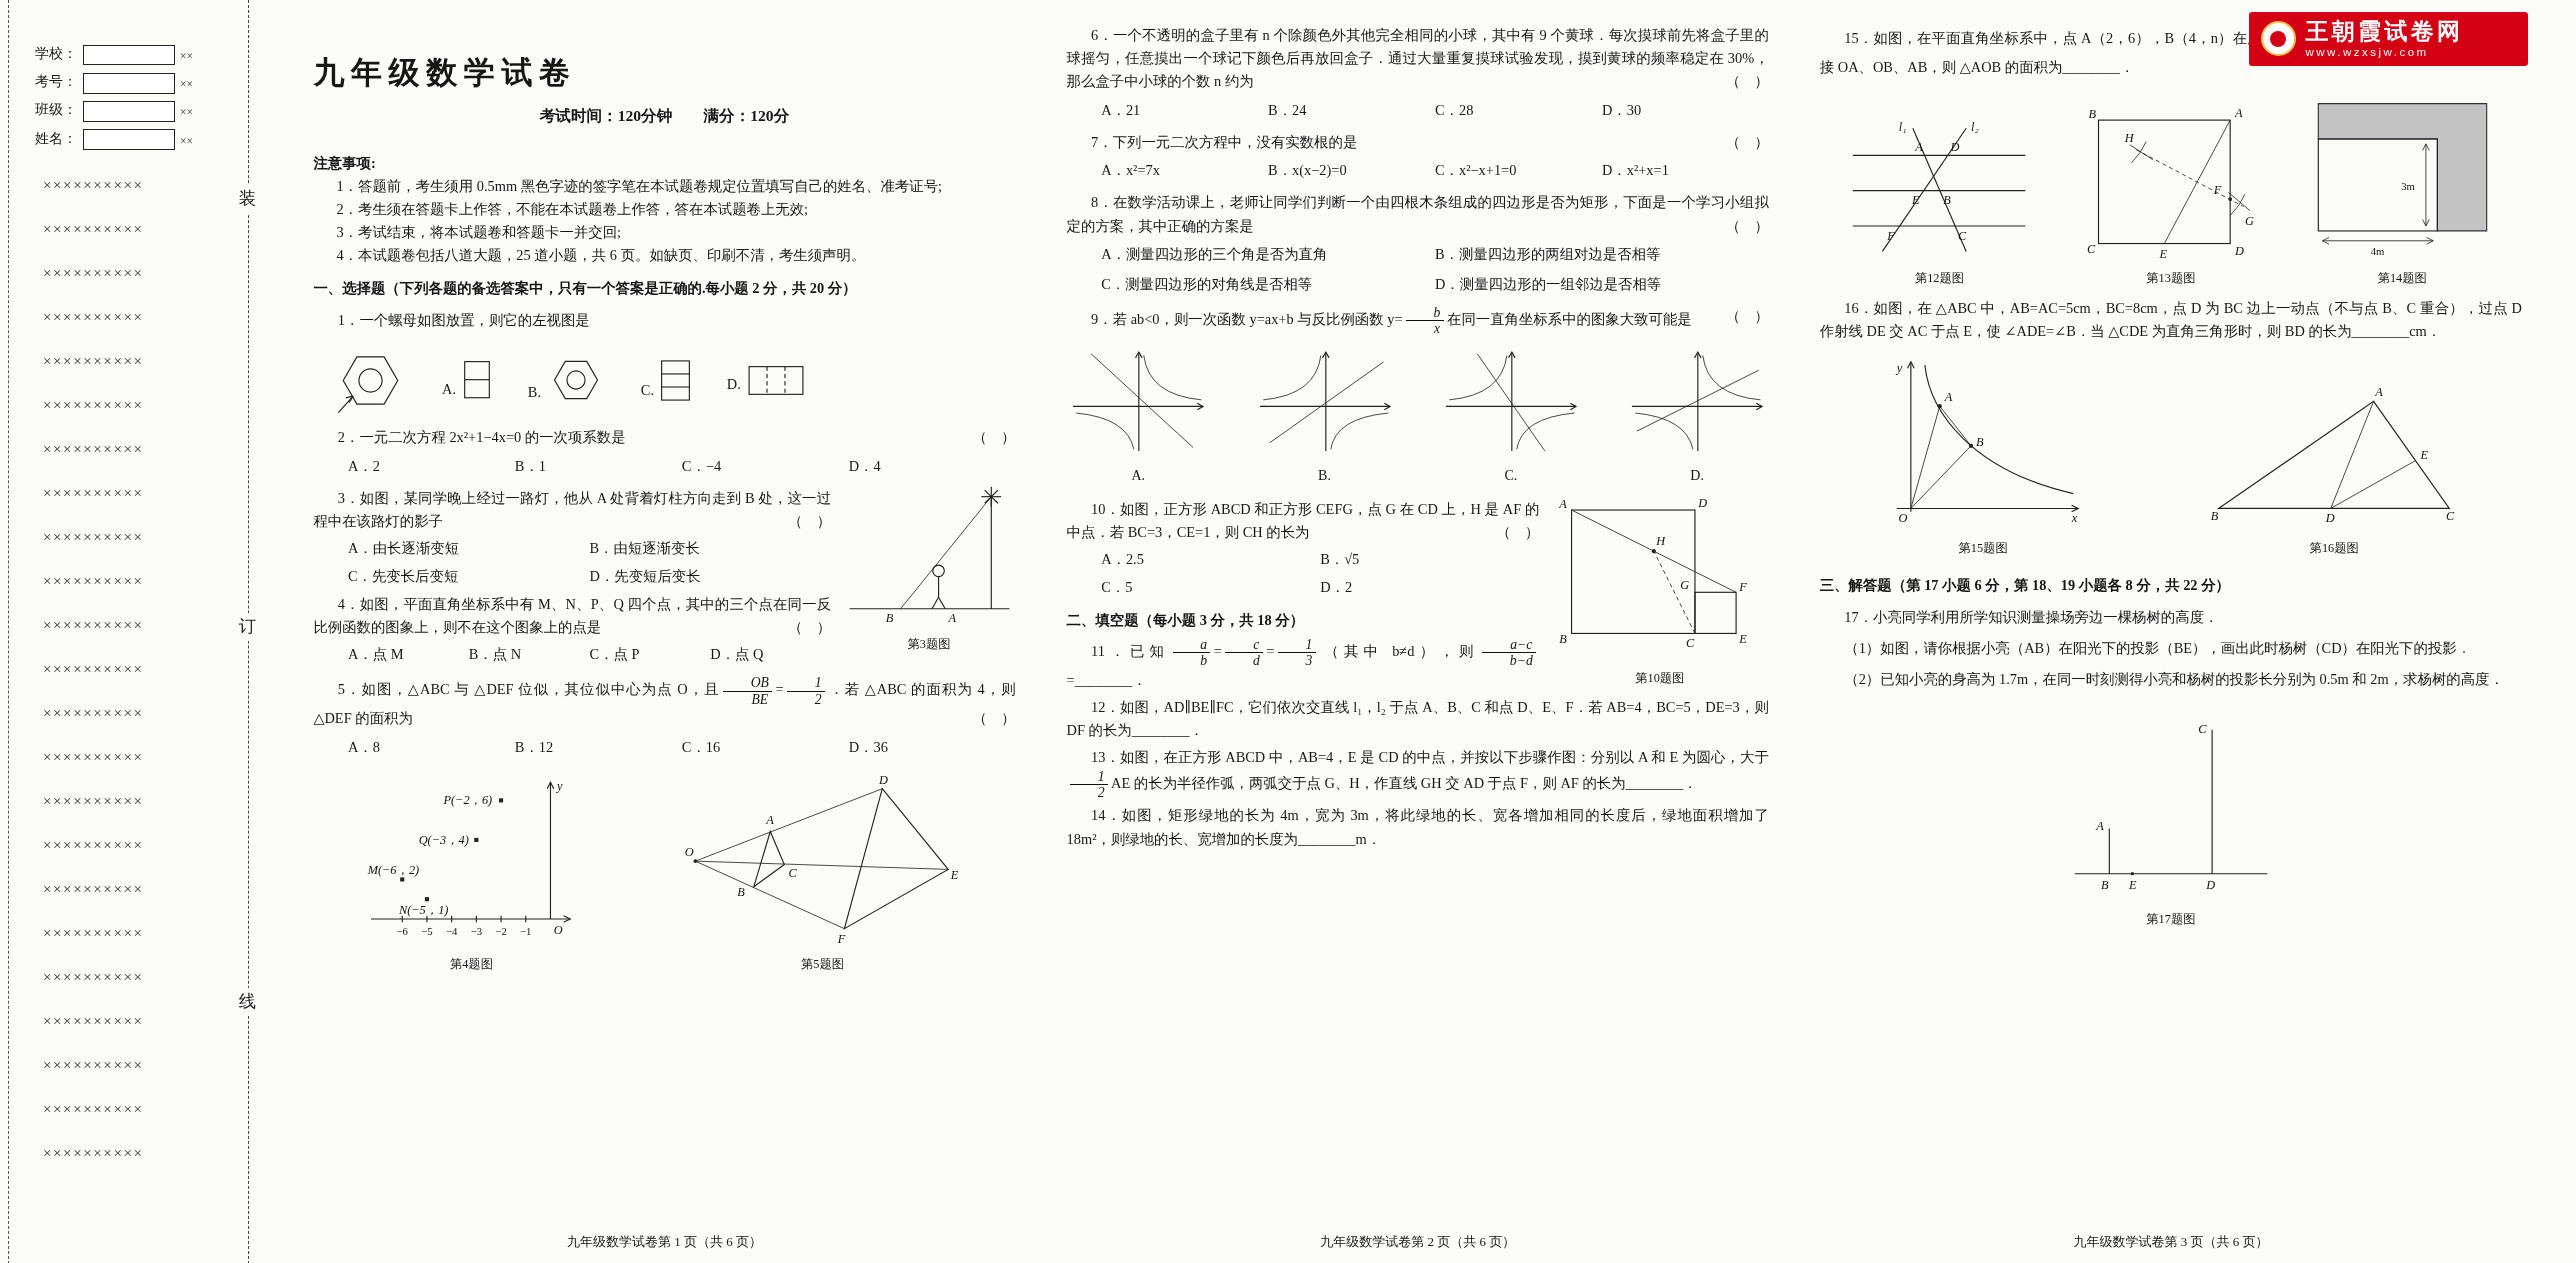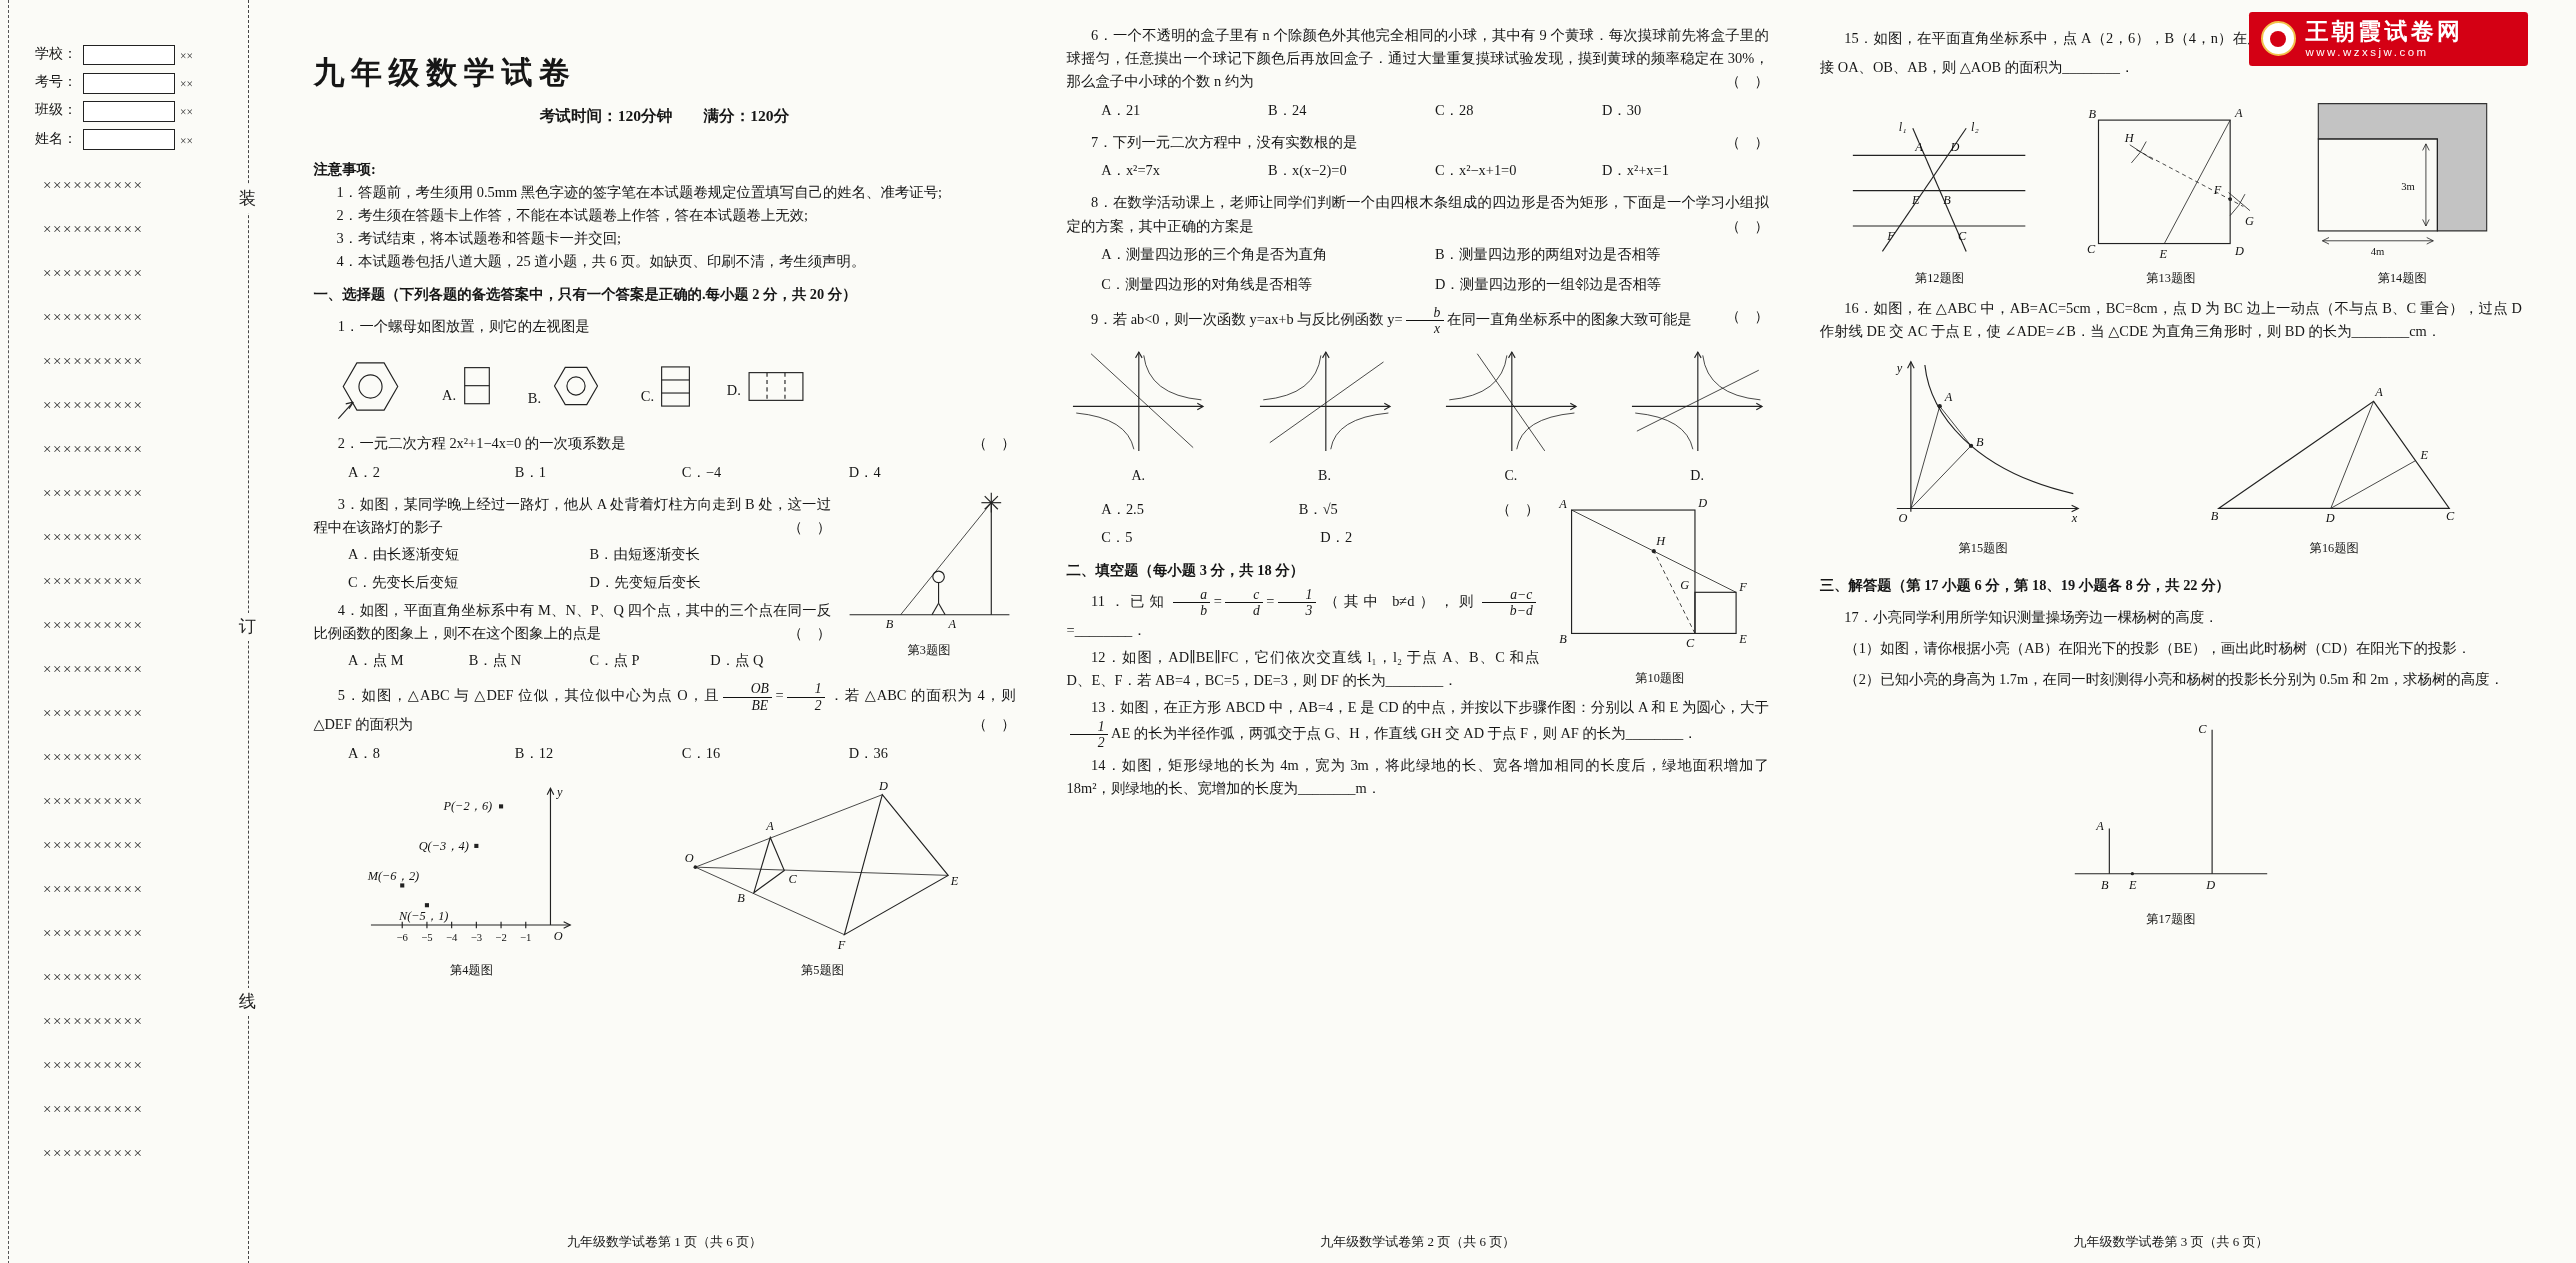--- a/index.html
+++ b/index.html
@@ -18,21 +18,21 @@
   .flab{font-size:14px;width:48px}
   .fbox{display:inline-block;width:92px;height:20.6px;border:1.3px solid #222;background:#fff}
   .fxx{font-size:11.5px;margin-left:5px;color:#333}
   .crosses{margin-top:13px;padding-left:43px}
   .crow{height:44px;line-height:44px;font-size:15px;letter-spacing:1.6px;color:#2a2a2a;white-space:nowrap}
   
   .pages{flex:1;display:flex;gap:51px;padding:20px 54px 11.5px 21.4px}
   .page{flex:1;display:flex;flex-direction:column;min-width:0}
   .title{font-size:31px;letter-spacing:6.6px;font-weight:bold;margin:28px 0 6.6px}
   .meta{font-weight:bold;text-align:center;font-size:15.6px;margin-bottom:13px}
-  .ntitle{font-weight:bold;margin-top:16px}
+  .ntitle{font-weight:bold;margin-top:10px}
   .note{padding-left:1.6em;text-align:justify}
   .sec{font-weight:bold;margin:10px 0 5px;text-align:justify}
   .q{margin:4px 0;text-align:justify;text-indent:1.7em}
   .q .paren{float:right;text-indent:0}
   .opts{display:flex;margin:1.6px 0 5px;padding-left:2.4em}
   .opts span{flex:1}
   .q1row{display:flex;align-items:center;gap:36px;padding-left:1.5em;margin:8.2px 0 6.6px}
   .q1opt{display:flex;align-items:flex-end;gap:5.8px}
   .olab{font-style:normal}
   .fig{text-align:center}
@@ -389,21 +389,21 @@
           <text x="179" y="14">D</text>
           <text x="10" y="180">B</text>
           <text x="164" y="184">C</text>
           <text x="157" y="114">G</text>
           <text x="229" y="116">F</text>
           <text x="229" y="180">E</text>
           <text x="128" y="60">H</text>
         </svg>
         <div class="figcap">第10题图</div>
       </div>
-      <div class="q"><span class="paren">（　）</span></div>
+      <div class="q"><span>10．如图，正方形 ABCD 和正方形 CEFG，点 G 在 CD 上，H 是 AF 的中点．若 BC=3，CE=1，则 CH 的长为</span><span class="paren">（　）</span></div>
       <div class="opts">
         <span>A．2.5</span>
         <span>B．√5</span>
       </div>
       <div class="opts">
         <span>C．5</span>
         <span>D．2</span>
       </div>
       <div class="sec">二、填空题（每小题 3 分，共 18 分）</div>
       <div class="q">

